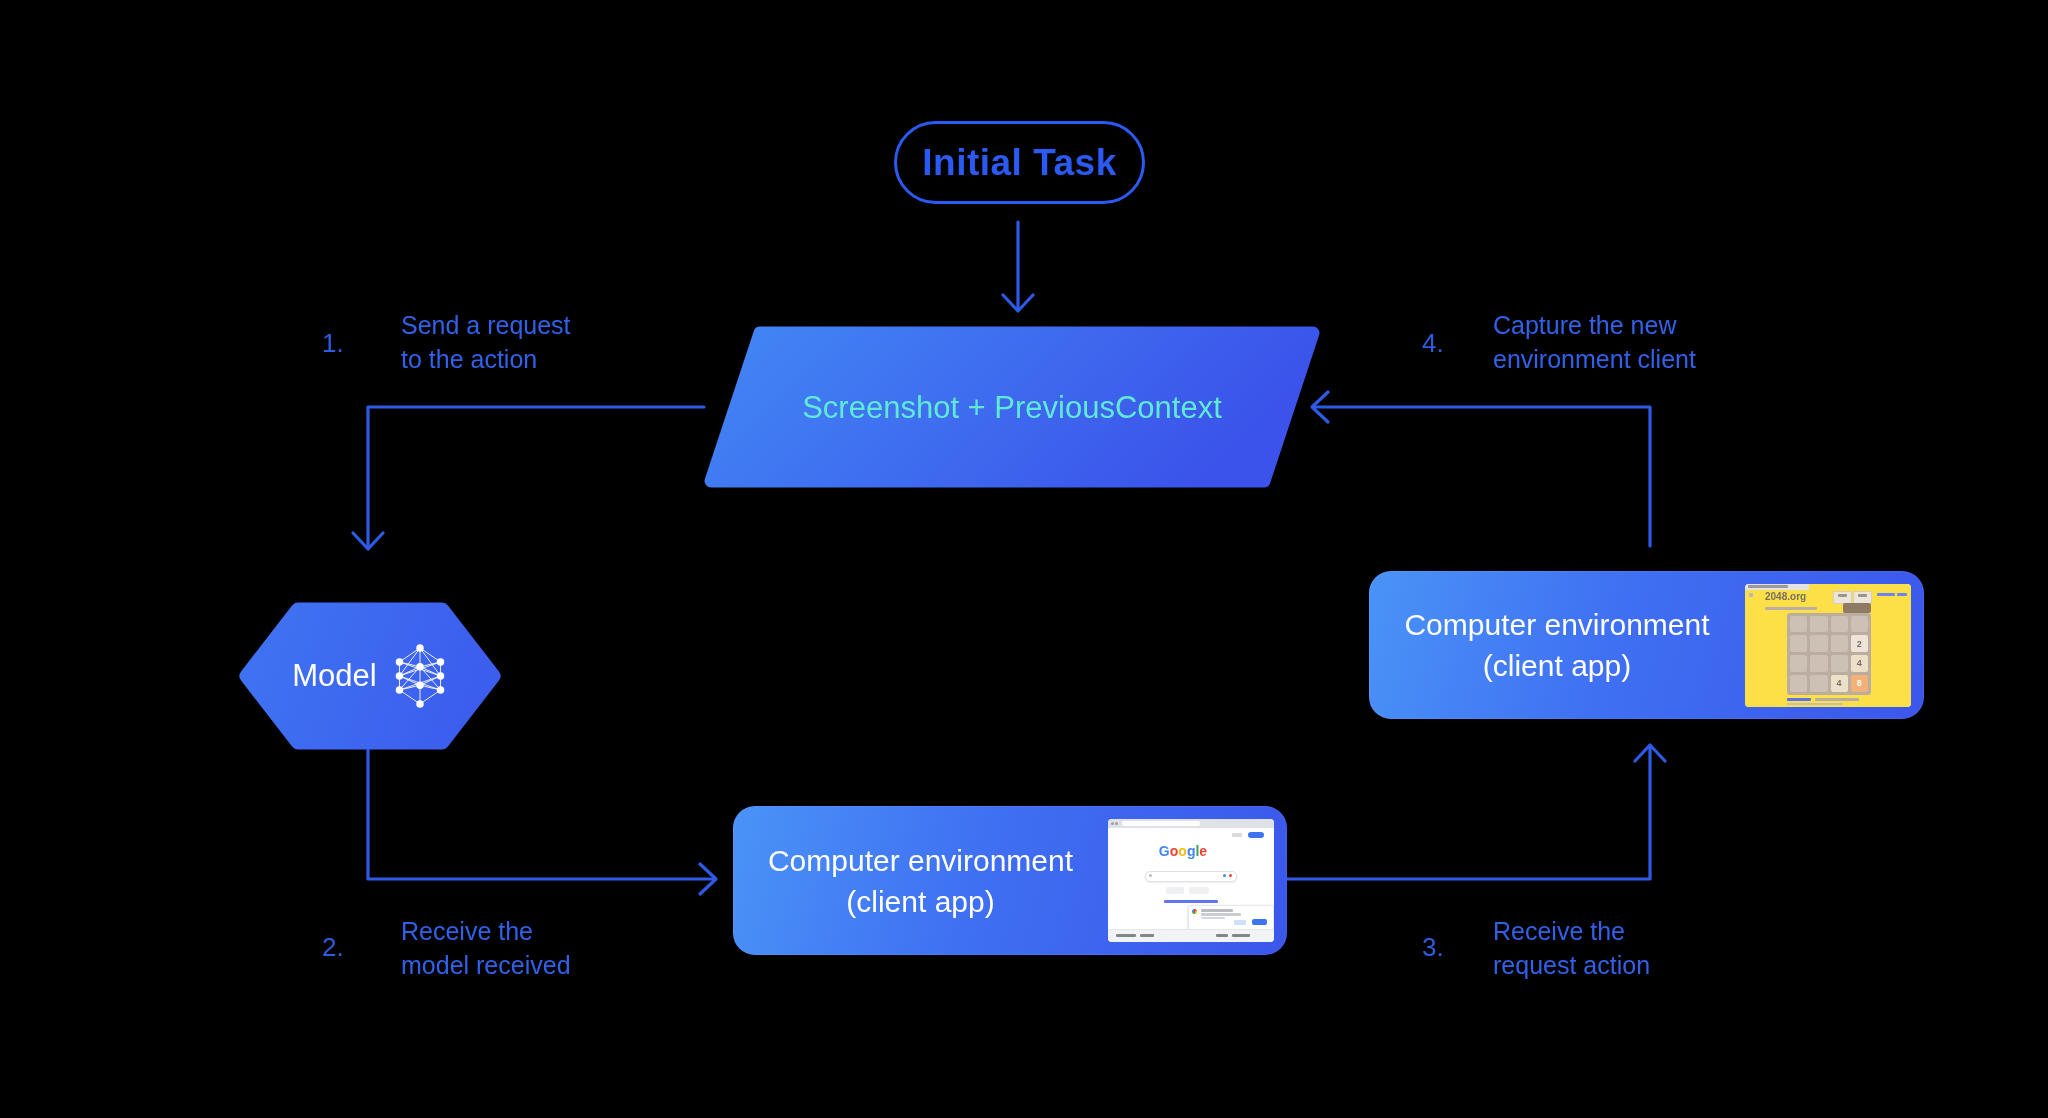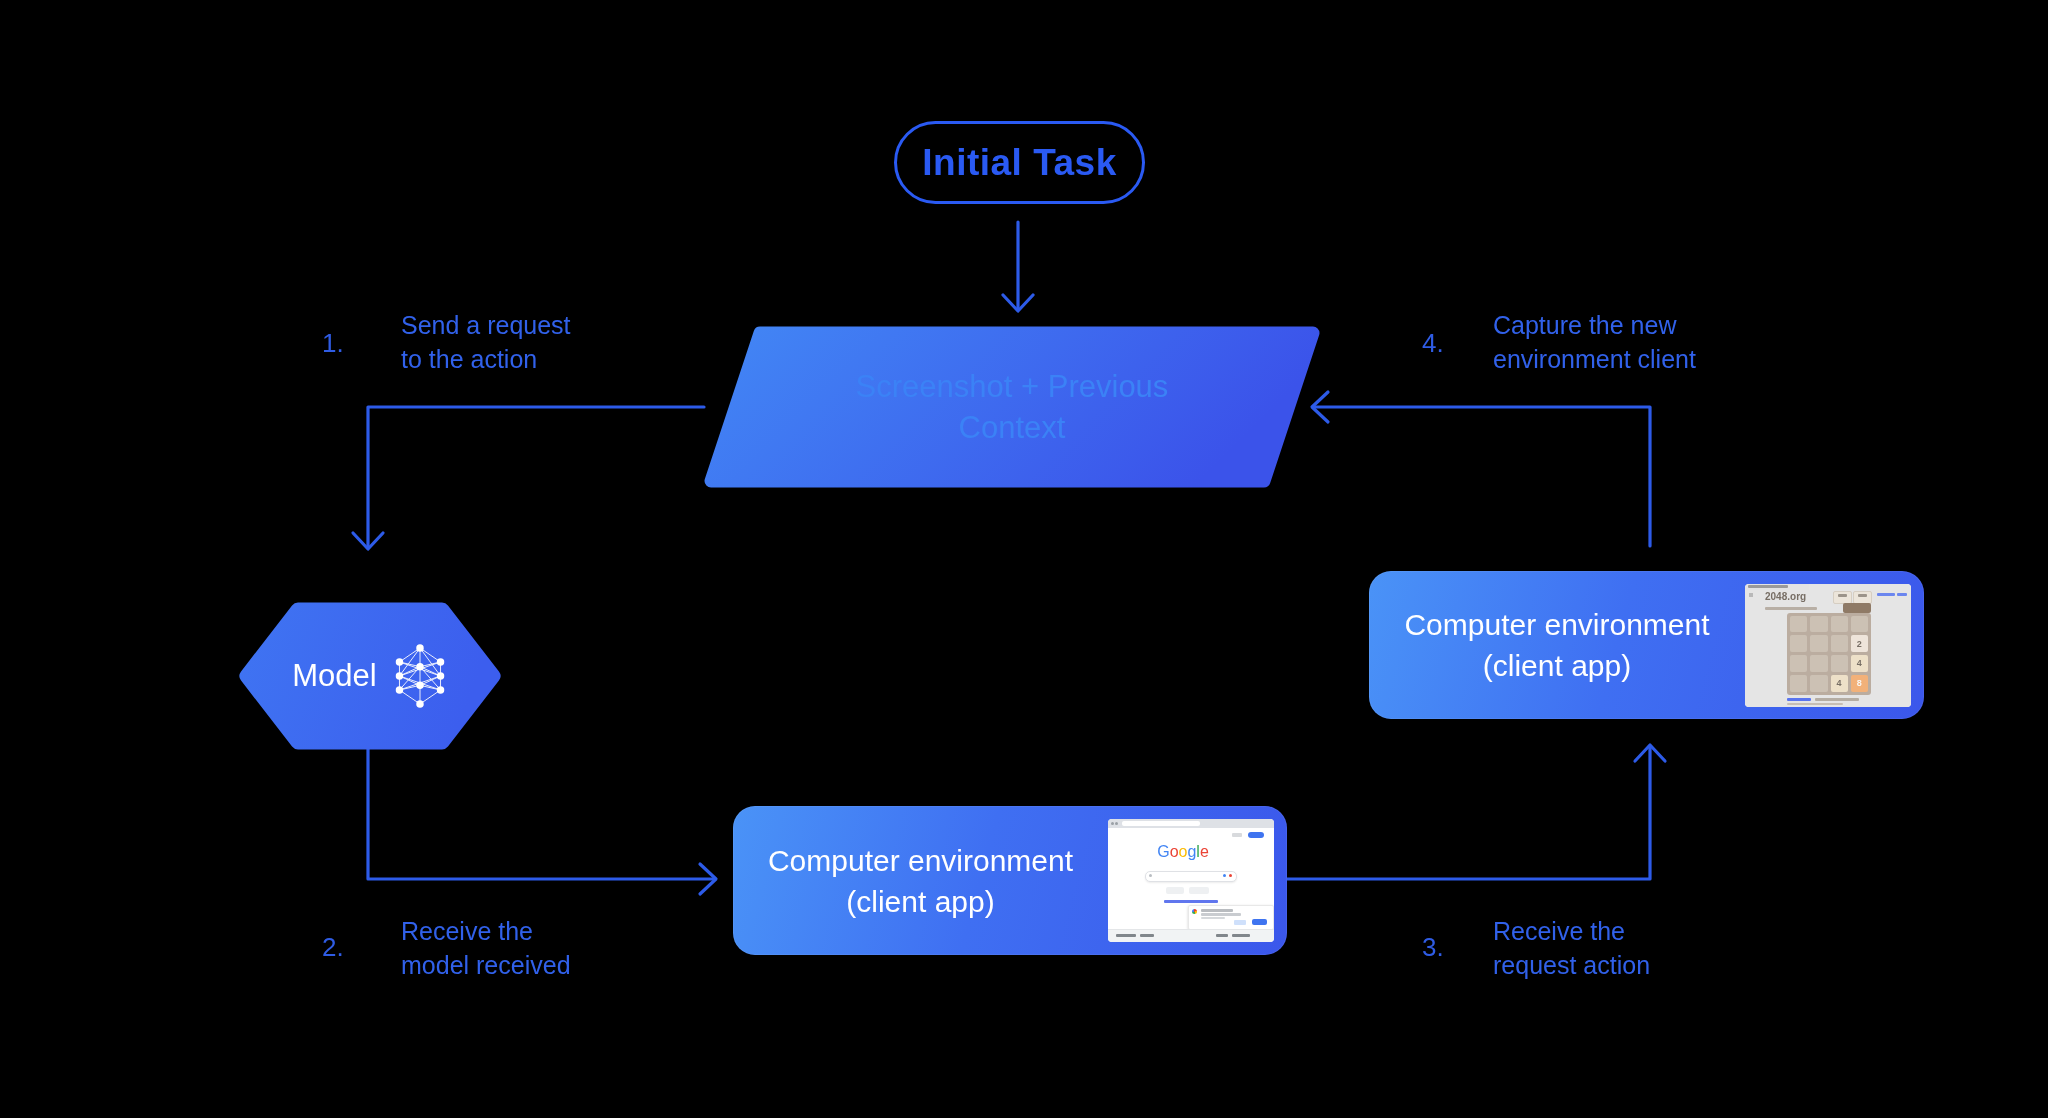--- a/index.html
+++ b/index.html
@@ -11,22 +11,22 @@
   svg.arrows{position:absolute;left:0;top:0;width:2048px;height:1118px;}
   .arrow{stroke:#2d5be8;stroke-width:3.2;fill:none;stroke-linecap:round;stroke-linejoin:round;}
 
   
   .pill{left:894px;top:121px;width:245px;height:77px;border:3px solid #2a5af3;
         border-radius:42px;display:flex;align-items:center;justify-content:center;
         color:#2a5af3;font-size:37px;font-weight:700;letter-spacing:.5px;}
 
   
   .para-wrap{left:697px;top:326px;width:630px;height:162px;}
-  .para-text{position:absolute;inset:0;display:flex;flex-direction:column;align-items:center;
-             justify-content:center;color:#3b82f6;font-size:31px;line-height:41px;font-weight:400;}
+  .para-text{position:absolute;inset:0;display:flex;flex-direction:row;align-items:center;
+             justify-content:center;color:#5eead4;font-size:31px;line-height:41px;font-weight:400;}
 
   
   .hex-wrap{left:239px;top:601px;width:262px;height:150px;}
   .hex-content{position:absolute;inset:0;display:flex;align-items:center;justify-content:center;
                gap:15px;color:#fff;font-size:31px;}
 
   
   .env-box{width:555px;height:148px;border-radius:22px;
            background:linear-gradient(105deg,#4a93f7 0%,#3f6ff2 45%,#3b57eb 100%);
            display:flex;align-items:center;box-shadow:0 0 0 1px rgba(255,255,255,0.06) inset;}
@@ -36,21 +36,21 @@
             color:#fff;font-size:30px;line-height:41px;}
   .thumb{width:166px;height:123px;background:#fff;border-radius:4px;margin-right:13px;
          position:relative;overflow:hidden;flex:none;}
   .thumb-inner{position:absolute;inset:0;filter:blur(0.4px);}
 
   
   .step-num{color:#2f5ce4;font-size:26px;font-weight:500;}
   .step-text{color:#3161ea;font-size:25px;line-height:34px;font-weight:500;}
 
   
-  .g2048{background:#e5e5e5;}
+  .g2048{background:#fde047;}
   .g2048 .tabbar{position:absolute;left:0;top:0;width:64px;height:6px;background:#e3e3e3;}
   .g2048 .tabtxt{position:absolute;left:3px;top:1px;width:40px;height:3px;background:#9a9a9a;border-radius:1px;}
   .g2048 .navsq{position:absolute;left:4px;top:9px;width:4px;height:4px;background:#b9b9b9;}
   .g2048 .site{position:absolute;left:20px;top:7px;font-size:10px;font-weight:700;color:#776e65;}
   .g2048 .score{position:absolute;top:7px;width:17px;height:11px;background:#ece5da;border:1px solid #d6cec2;border-radius:2px;}
   .g2048 .score i{display:block;margin:2px auto 0;width:9px;height:3px;background:#9c948a;border-radius:1px;}
   .g2048 .toplink{position:absolute;top:9px;height:3px;background:#6b86ef;border-radius:1px;}
   .g2048 .introbar{position:absolute;left:20px;top:23px;width:52px;height:3px;background:#b8afa5;border-radius:1px;}
   .g2048 .newgame{position:absolute;left:98px;top:19px;width:28px;height:10px;background:#8f7a66;border-radius:2px;}
   .g2048 .grid{position:absolute;left:42px;top:29px;width:84px;height:82px;background:#bbada0;border-radius:3px;
@@ -64,21 +64,21 @@
   .g2048 .gbar1{position:absolute;left:70px;top:114px;width:44px;height:3px;background:#b5ada3;border-radius:1px;}
   .g2048 .gbar2{position:absolute;left:42px;top:119px;width:56px;height:2px;background:#c6beb4;border-radius:1px;}
 
   
   .ggl .toolbar{position:absolute;left:0;top:0;width:166px;height:9px;background:#dee1e6;}
   .ggl .dot{position:absolute;width:3px;height:3px;border-radius:50%;background:#9aa0a6;}
   .ggl .addr{position:absolute;left:14px;top:2px;width:78px;height:5px;background:#fff;border-radius:2px;}
   .ggl .signin{position:absolute;left:140px;top:13px;width:16px;height:6px;background:#3f74f0;border-radius:3px;}
   .ggl .appdots{position:absolute;left:124px;top:14px;width:10px;height:4px;background:#d8dadd;border-radius:1px;}
   .ggl .logo{position:absolute;left:0;top:24px;width:150px;text-align:center;
-             font-size:16px;font-weight:400;letter-spacing:0;}
+             font-size:14px;font-weight:700;letter-spacing:0;}
   .ggl .searchbar{position:absolute;left:37px;top:52px;width:90px;height:9px;border:1px solid #dfe1e5;
                   border-radius:5px;background:#fff;box-shadow:0 1px 2px rgba(0,0,0,.08);}
   .ggl .sdot-l{position:absolute;left:41px;top:55px;width:3px;height:3px;border-radius:50%;background:#b9bdc2;}
   .ggl .sdot-r1{position:absolute;left:115px;top:55px;width:3px;height:3px;border-radius:50%;background:#4285f4;}
   .ggl .sdot-r2{position:absolute;left:121px;top:55px;width:3px;height:3px;border-radius:50%;background:#ea4335;}
   .ggl .btn{position:absolute;top:68px;height:7px;background:#eef0f2;border-radius:2px;}
   .ggl .blulink{position:absolute;left:56px;top:81px;width:54px;height:3px;background:#6076ee;border-radius:1px;}
   .ggl .dialog{position:absolute;left:80px;top:86px;width:84px;height:23px;background:#fff;border:1px solid #e8e8e8;
                border-radius:2px;box-shadow:0 1px 3px rgba(0,0,0,.18);}
   .ggl .gicon{position:absolute;left:84px;top:90px;width:5px;height:5px;border-radius:50%;

